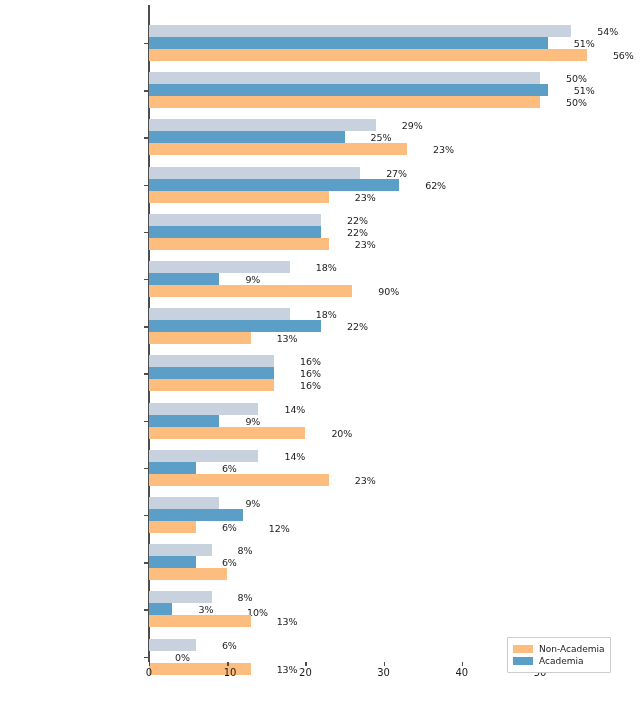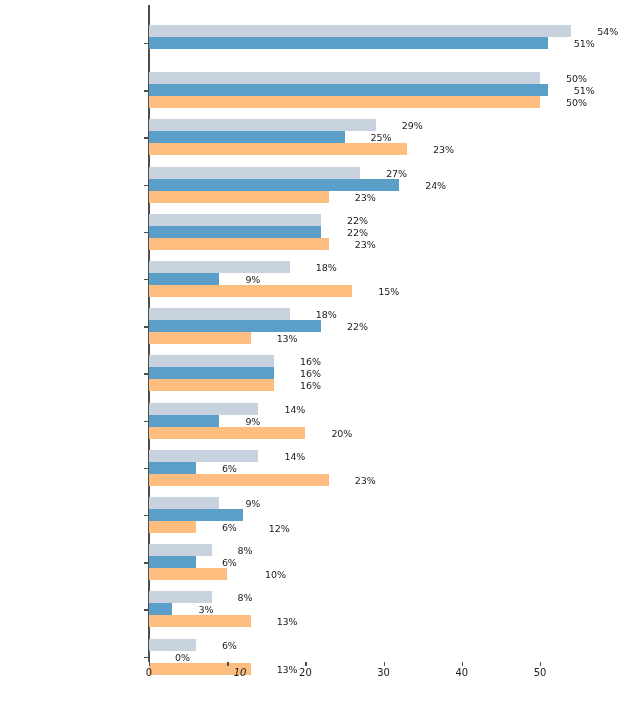--- a/index.html
+++ b/index.html
@@ -157,20 +157,24 @@
   <div id="plot-area">
       <div class="group" style="top: 20px; height: 36px; width: 100%;">
         <div class="bar-row">
           <div class="bar" style="width: 422.28px; background: rgb(200, 210, 222);"></div>
           <span class="bar-value" style="left: 448.28px;">54%</span>
         </div>
         <div class="bar-row">
           <div class="bar" style="width: 398.82px; background: rgb(91, 158, 199);"></div>
           <span class="bar-value" style="left: 424.82px;">51%</span>
         </div>
+        <div class="bar-row">
+          <div class="bar" style="width: 437.92px; background: rgb(252, 189, 126);"></div>
+          <span class="bar-value" style="left: 463.92px;">56%</span>
+        </div>
       </div>
       <div class="group" style="top: 67.2px; height: 36px; width: 100%;">
         <div class="bar-row">
           <div class="bar" style="width: 391px; background: rgb(200, 210, 222);"></div>
           <span class="bar-value" style="left: 417px;">50%</span>
         </div>
         <div class="bar-row">
           <div class="bar" style="width: 398.82px; background: rgb(91, 158, 199);"></div>
           <span class="bar-value" style="left: 424.82px;">51%</span>
         </div>
@@ -193,21 +197,21 @@
           <span class="bar-value" style="left: 284.06px;">23%</span>
         </div>
       </div>
       <div class="group" style="top: 161.6px; height: 36px; width: 100%;">
         <div class="bar-row">
           <div class="bar" style="width: 211.14px; background: rgb(200, 210, 222);"></div>
           <span class="bar-value" style="left: 237.14px;">27%</span>
         </div>
         <div class="bar-row">
           <div class="bar" style="width: 250.24px; background: rgb(91, 158, 199);"></div>
-          <span class="bar-value" style="left: 276.24px;">24%</span>
+          <span class="bar-value" style="left: 276.24px;">62%</span>
         </div>
         <div class="bar-row">
           <div class="bar" style="width: 179.86px; background: rgb(252, 189, 126);"></div>
           <span class="bar-value" style="left: 205.86px;">23%</span>
         </div>
       </div>
       <div class="group" style="top: 208.8px; height: 36px; width: 100%;">
         <div class="bar-row">
           <div class="bar" style="width: 172.04px; background: rgb(200, 210, 222);"></div>
           <span class="bar-value" style="left: 198.04px;">22%</span>
@@ -225,21 +229,21 @@
         <div class="bar-row">
           <div class="bar" style="width: 140.76px; background: rgb(200, 210, 222);"></div>
           <span class="bar-value" style="left: 166.76px;">18%</span>
         </div>
         <div class="bar-row">
           <div class="bar" style="width: 70.38px; background: rgb(91, 158, 199);"></div>
           <span class="bar-value" style="left: 96.38px;">9%</span>
         </div>
         <div class="bar-row">
           <div class="bar" style="width: 203.32px; background: rgb(252, 189, 126);"></div>
-          <span class="bar-value" style="left: 229.32px;">15%</span>
+          <span class="bar-value" style="left: 229.32px;">90%</span>
         </div>
       </div>
       <div class="group" style="top: 303.2px; height: 36px; width: 100%;">
         <div class="bar-row">
           <div class="bar" style="width: 140.76px; background: rgb(200, 210, 222);"></div>
           <span class="bar-value" style="left: 166.76px;">18%</span>
         </div>
         <div class="bar-row">
           <div class="bar" style="width: 172.04px; background: rgb(91, 158, 199);"></div>
           <span class="bar-value" style="left: 198.04px;">22%</span>
@@ -309,21 +313,21 @@
         <div class="bar-row">
           <div class="bar" style="width: 62.56px; background: rgb(200, 210, 222);"></div>
           <span class="bar-value" style="left: 88.56px;">8%</span>
         </div>
         <div class="bar-row">
           <div class="bar" style="width: 46.92px; background: rgb(91, 158, 199);"></div>
           <span class="bar-value" style="left: 72.92px;">6%</span>
         </div>
         <div class="bar-row">
           <div class="bar" style="width: 78.2px; background: rgb(252, 189, 126);"></div>
-          <span class="bar-value" style="left: 116px;">10%</span>
+          <span class="bar-value" style="left: 98px; margin-top: 38px;">10%</span>
         </div>
       </div>
       <div class="group" style="top: 586.4px; height: 36px; width: 100%;">
         <div class="bar-row">
           <div class="bar" style="width: 62.56px; background: rgb(200, 210, 222);"></div>
           <span class="bar-value" style="left: 88.56px;">8%</span>
         </div>
         <div class="bar-row">
           <div class="bar" style="width: 23.46px; background: rgb(91, 158, 199);"></div>
           <span class="bar-value" style="left: 49.46px;">3%</span>
@@ -346,31 +350,41 @@
           <div class="bar" style="width: 101.66px; background: rgb(252, 189, 126);"></div>
           <span class="bar-value" style="left: 127.66px;">13%</span>
         </div>
       </div>
     </div>
 
   <div id="x-axis">
       <div class="xtick-mark" style="left: 149px;"></div>
       <div class="xtick-label" style="left: 149px;">0</div>
       <div class="xtick-mark" style="left: 227.2px;"></div>
-      <div class="xtick-label" style="left: 240px; font-style: italic;">10</div>
+      <div class="xtick-label" style="left: 230px;">10</div>
       <div class="xtick-mark" style="left: 305.4px;"></div>
       <div class="xtick-label" style="left: 305.4px;">20</div>
       <div class="xtick-mark" style="left: 383.6px;"></div>
       <div class="xtick-label" style="left: 383.6px;">30</div>
       <div class="xtick-mark" style="left: 461.8px;"></div>
       <div class="xtick-label" style="left: 461.8px;">40</div>
       <div class="xtick-mark" style="left: 540px;"></div>
       <div class="xtick-label" style="left: 540px;">50</div>
     </div>
 
+  <div id="legend">
+      <div class="legend-entry">
+        <span class="legend-swatch" style="background: rgb(252, 189, 126);"></span>
+        <span class="legend-text">Non-Academia</span>
+      </div>
+      <div class="legend-entry">
+        <span class="legend-swatch" style="background: rgb(91, 158, 199);"></span>
+        <span class="legend-text">Academia</span>
+      </div>
+    </div>
 
 
 <div class="cat-tick" style="top: 43px;"></div>
     <div class="cat-tick" style="top: 90.2px;"></div>
     <div class="cat-tick" style="top: 137.4px;"></div>
     <div class="cat-tick" style="top: 184.6px;"></div>
     <div class="cat-tick" style="top: 231.8px;"></div>
     <div class="cat-tick" style="top: 279px;"></div>
     <div class="cat-tick" style="top: 326.2px;"></div>
     <div class="cat-tick" style="top: 373.4px;"></div>

